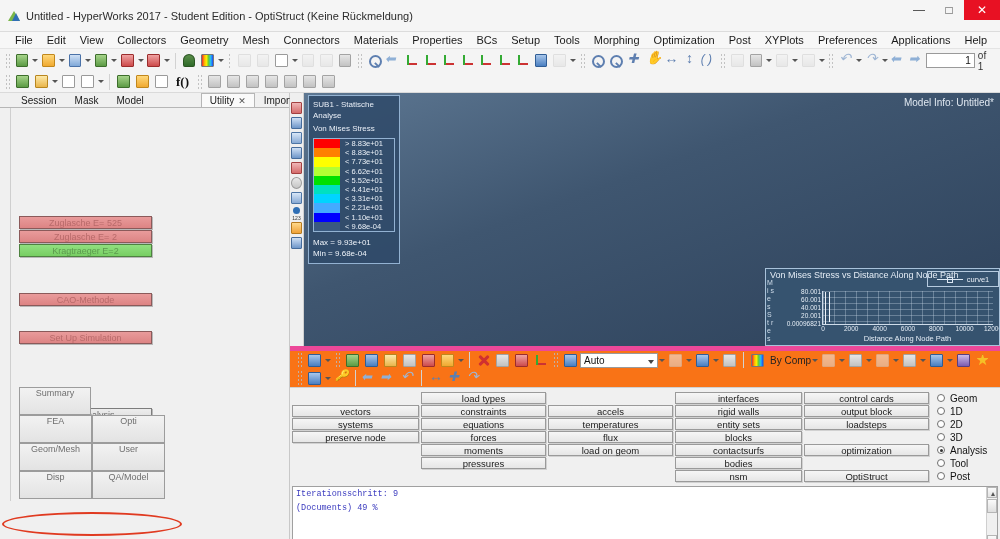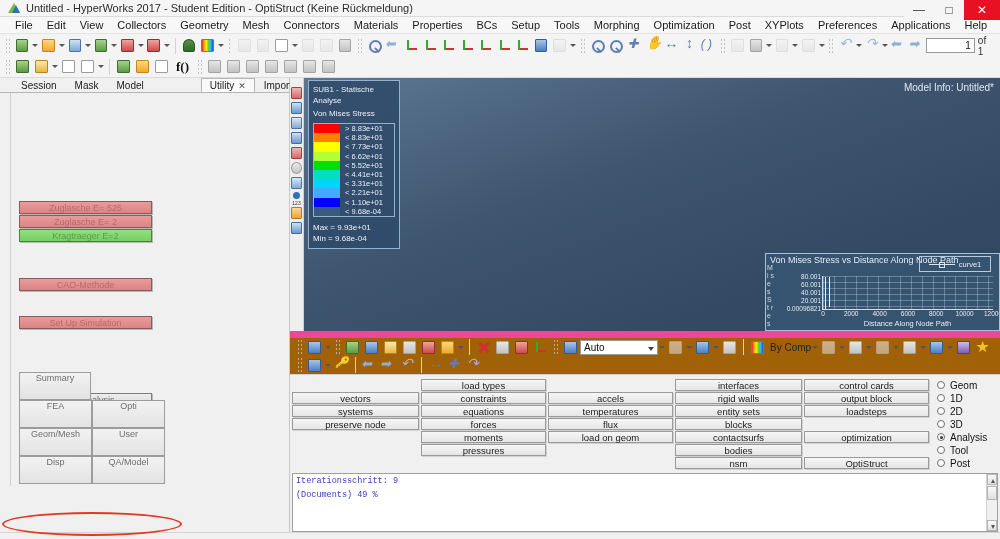--- a/index.html
+++ b/index.html
@@ -9,21 +9,21 @@
     overflow: hidden;
     font-family: "Liberation Sans", sans-serif;
     font-size: 11px;
     background: #f0f0f0;
     color: #111;
   }
   .app { position: relative; width: 1000px; height: 539px; background: #f0f0f0; }
 
   
   .titlebar {
-    height: 17px; background: #f5f5f5; display: flex; align-items: center;
+    height: 32px; background: #f5f5f5; display: flex; align-items: center;
     border-bottom: 1px solid #dcdcdc; position: relative;
   }
   .title-icon { width: 16px; height: 14px; margin: 0 4px 0 6px; position: relative; }
   .title-icon::before {
     content: ""; position: absolute; left: 2px; top: 2px;
     border-left: 6px solid transparent; border-right: 6px solid transparent;
     border-bottom: 10px solid #7ab648;
   }
   .title-icon::after {
     content: ""; position: absolute; left: 6px; top: 4px;
@@ -191,21 +191,21 @@
 
   
   .plotwin {
     position: absolute; right: 0px; bottom: 0px; width: 235px; height: 78px;
     background: #36536f; border: 1px solid #a9c2da; color: #dbe6f2;
     font-size: 7px; overflow: hidden;
   }
   .plot-title { position:absolute; left:4px; top:1px; font-size:9px; color:#e4ecf5; white-space:nowrap; }
   .plot-vlabel { position:absolute; left:1px; top:10px; width:8px; font-size:7px; line-height:8px; color:#cfdcea; }
   .legend-curve {
-    position:absolute; right:8px; top:2px; width:72px; height:16px;
+    position:absolute; right:0; top:2px; width:72px; height:16px;
     border:1px solid #b7cbdf; display:flex; align-items:center; justify-content:center;
     font-size:7.5px; color:#e8eef6;
   }
   .lc-line { width:26px; height:1px; background:#dbe6f2; position:relative; margin-right:4px; }
   .lc-line::after { content:""; position:absolute; left:10px; top:-2px; width:4px; height:4px;
                     border:1px solid #dbe6f2; background:transparent; }
   .plot-area { position:absolute; left:56px; top:22px; right:6px; height:34px;
                background-image:
                  repeating-linear-gradient(to right, rgba(200,215,230,.35) 0 1px, transparent 1px 11px),
                  repeating-linear-gradient(to bottom, rgba(200,215,230,.35) 0 1px, transparent 1px 6px);
@@ -213,21 +213,21 @@
   .ytick { position:absolute; right:100%; margin-right:2px; font-size:6.5px; color:#e4ecf5; white-space:nowrap; }
   .xtick { position:absolute; top:100%; margin-top:1px; font-size:6.5px; color:#e4ecf5; transform:translateX(-50%); }
   .plot-xlabel { position:absolute; left:56px; right:6px; bottom:2px; text-align:center;
                  font-size:7.5px; color:#e4ecf5; }
   .curve-spike { position:absolute; left:2px; bottom:0; width:5px; height:32px;
                  border-left:1px solid #eef3f9; }
   .curve-spike::after { content:""; position:absolute; left:-2px; top:0; width:5px; height:30px;
                  border-right:1px solid #eef3f9; }
 
   
-  .midbar { background: #a16207; border-top: 7px solid #ec4899; border-bottom: 1px solid #d0d0d0; }
+  .midbar { background: #f97316; border-top: 5px solid #ec4899; border-bottom: 1px solid #d0d0d0; }
   .midrow { height: 18px; display: flex; align-items: center; padding-left: 4px; }
   .combo {
     width: 78px; height: 15px; background: #fff; border: 1px solid #9a9a9a;
     font-size: 10px; line-height: 13px; padding-left: 3px; position: relative;
   }
   .combo .cb-arrow { position:absolute; right:3px; top:6px;
     border-left:3px solid transparent; border-right:3px solid transparent; border-top:4px solid #444; }
   .bycomp { font-size: 10px; color: #222; margin-left: 3px; }
 
   

